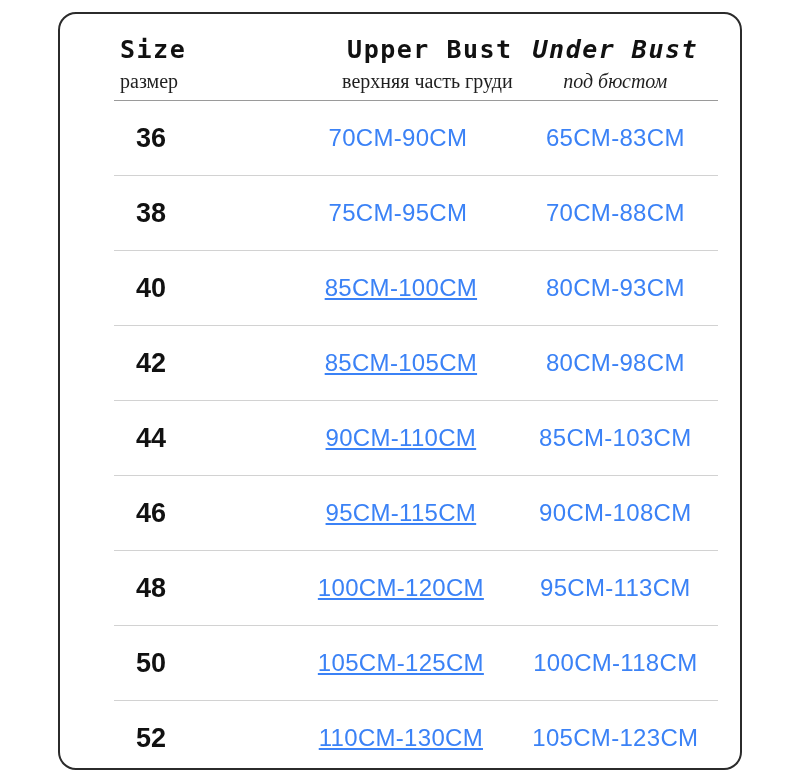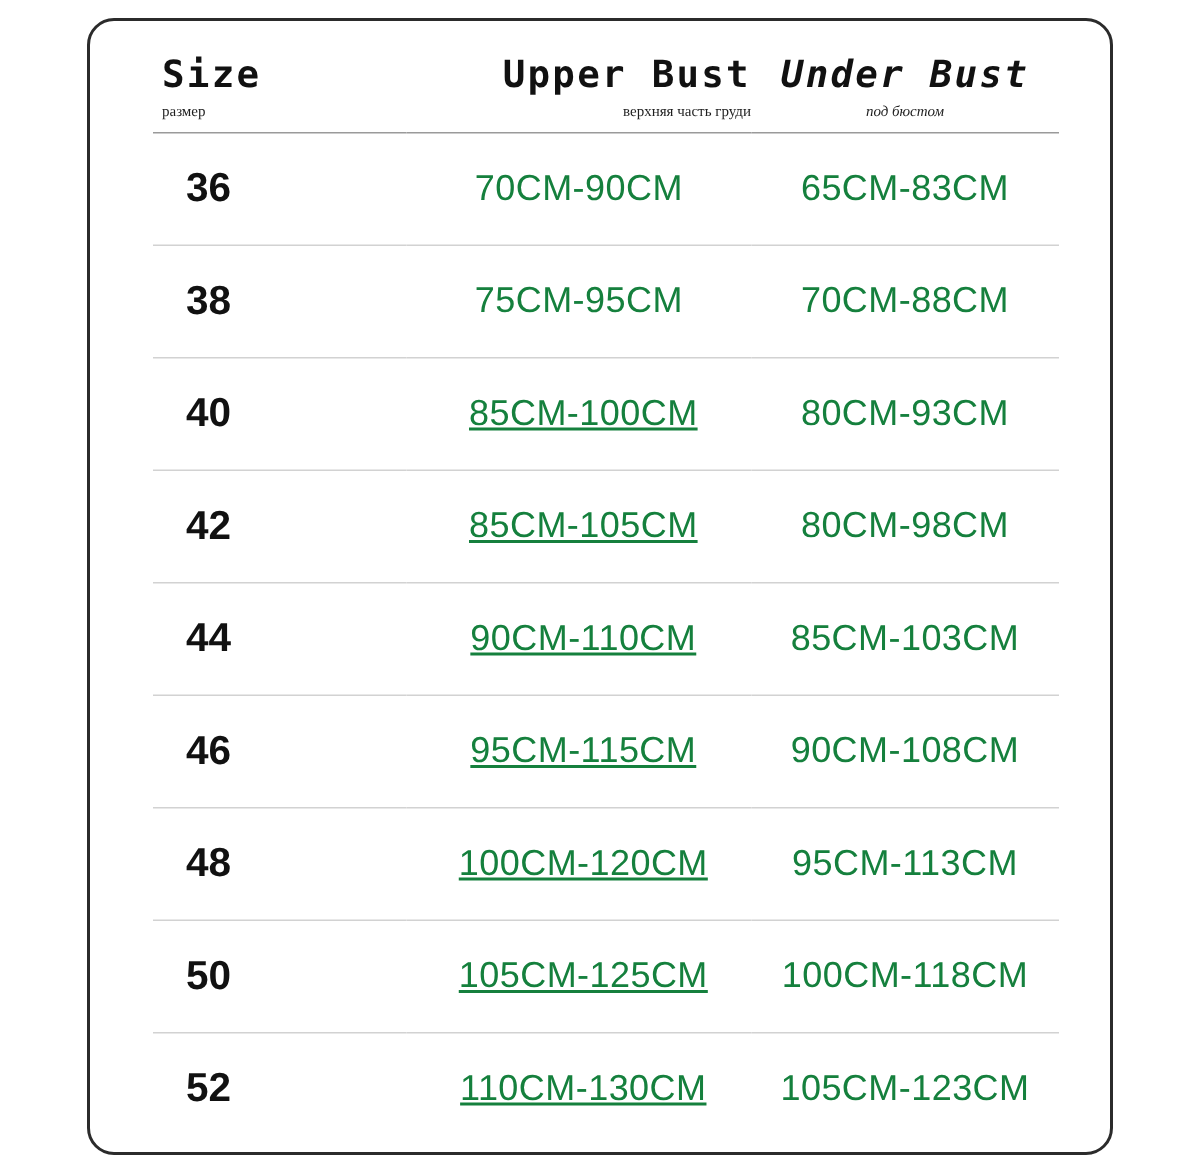--- a/index.html
+++ b/index.html
@@ -22,21 +22,21 @@
     width: 684px;
     height: 758px;
     border: 2px solid #2b2b2b;
     border-radius: 18px;
     box-sizing: border-box;
     background: #ffffff;
   }
 
   .table-wrap {
     position: absolute;
-    left: 4px;
+    left: 16px;
     top: 0;
     width: 100%;
     height: 100%;
     box-sizing: border-box;
     padding: 18px 38px 14px 38px;
   }
 
   table.size-table {
     width: 100%;
     height: 100%;
@@ -66,21 +66,21 @@
     font-family: "DejaVu Sans Mono", monospace;
     font-weight: bold;
     font-size: 25px;
     letter-spacing: 1.5px;
     color: #111111;
     white-space: nowrap;
   }
 
   .head-ru {
     font-family: "Liberation Serif", serif;
-    font-size: 10px;
+    font-size: 20px;
     font-weight: normal;
     color: #1f1f1f;
     margin-top: 4px;
     white-space: nowrap;
   }
 
   
   th.th-size .head-cell { align-items: flex-start; padding-left: 6px; }
   th.th-upper .head-cell { align-items: flex-end; }
   th.th-under .head-cell { align-items: center; font-style: italic; }
@@ -101,21 +101,21 @@
     padding-left: 22px;
     font-size: 27px;
     font-weight: bold;
     color: #111111;
     font-family: Liberation Sans, sans-serif;
   }
 
   td.cell-measure {
     text-align: center;
     font-size: 24px;
-    color: #15803d;
+    color: #3b82f6;
     font-family: "Liberation Sans", sans-serif;
     letter-spacing: 0.3px;
   }
 
   
   td.cell-measure.shift-a { padding-left: 6px; text-decoration: underline; }
   td.cell-measure.shift-b { padding-left: 0px; }
 </style>
 </head>
 <body>

